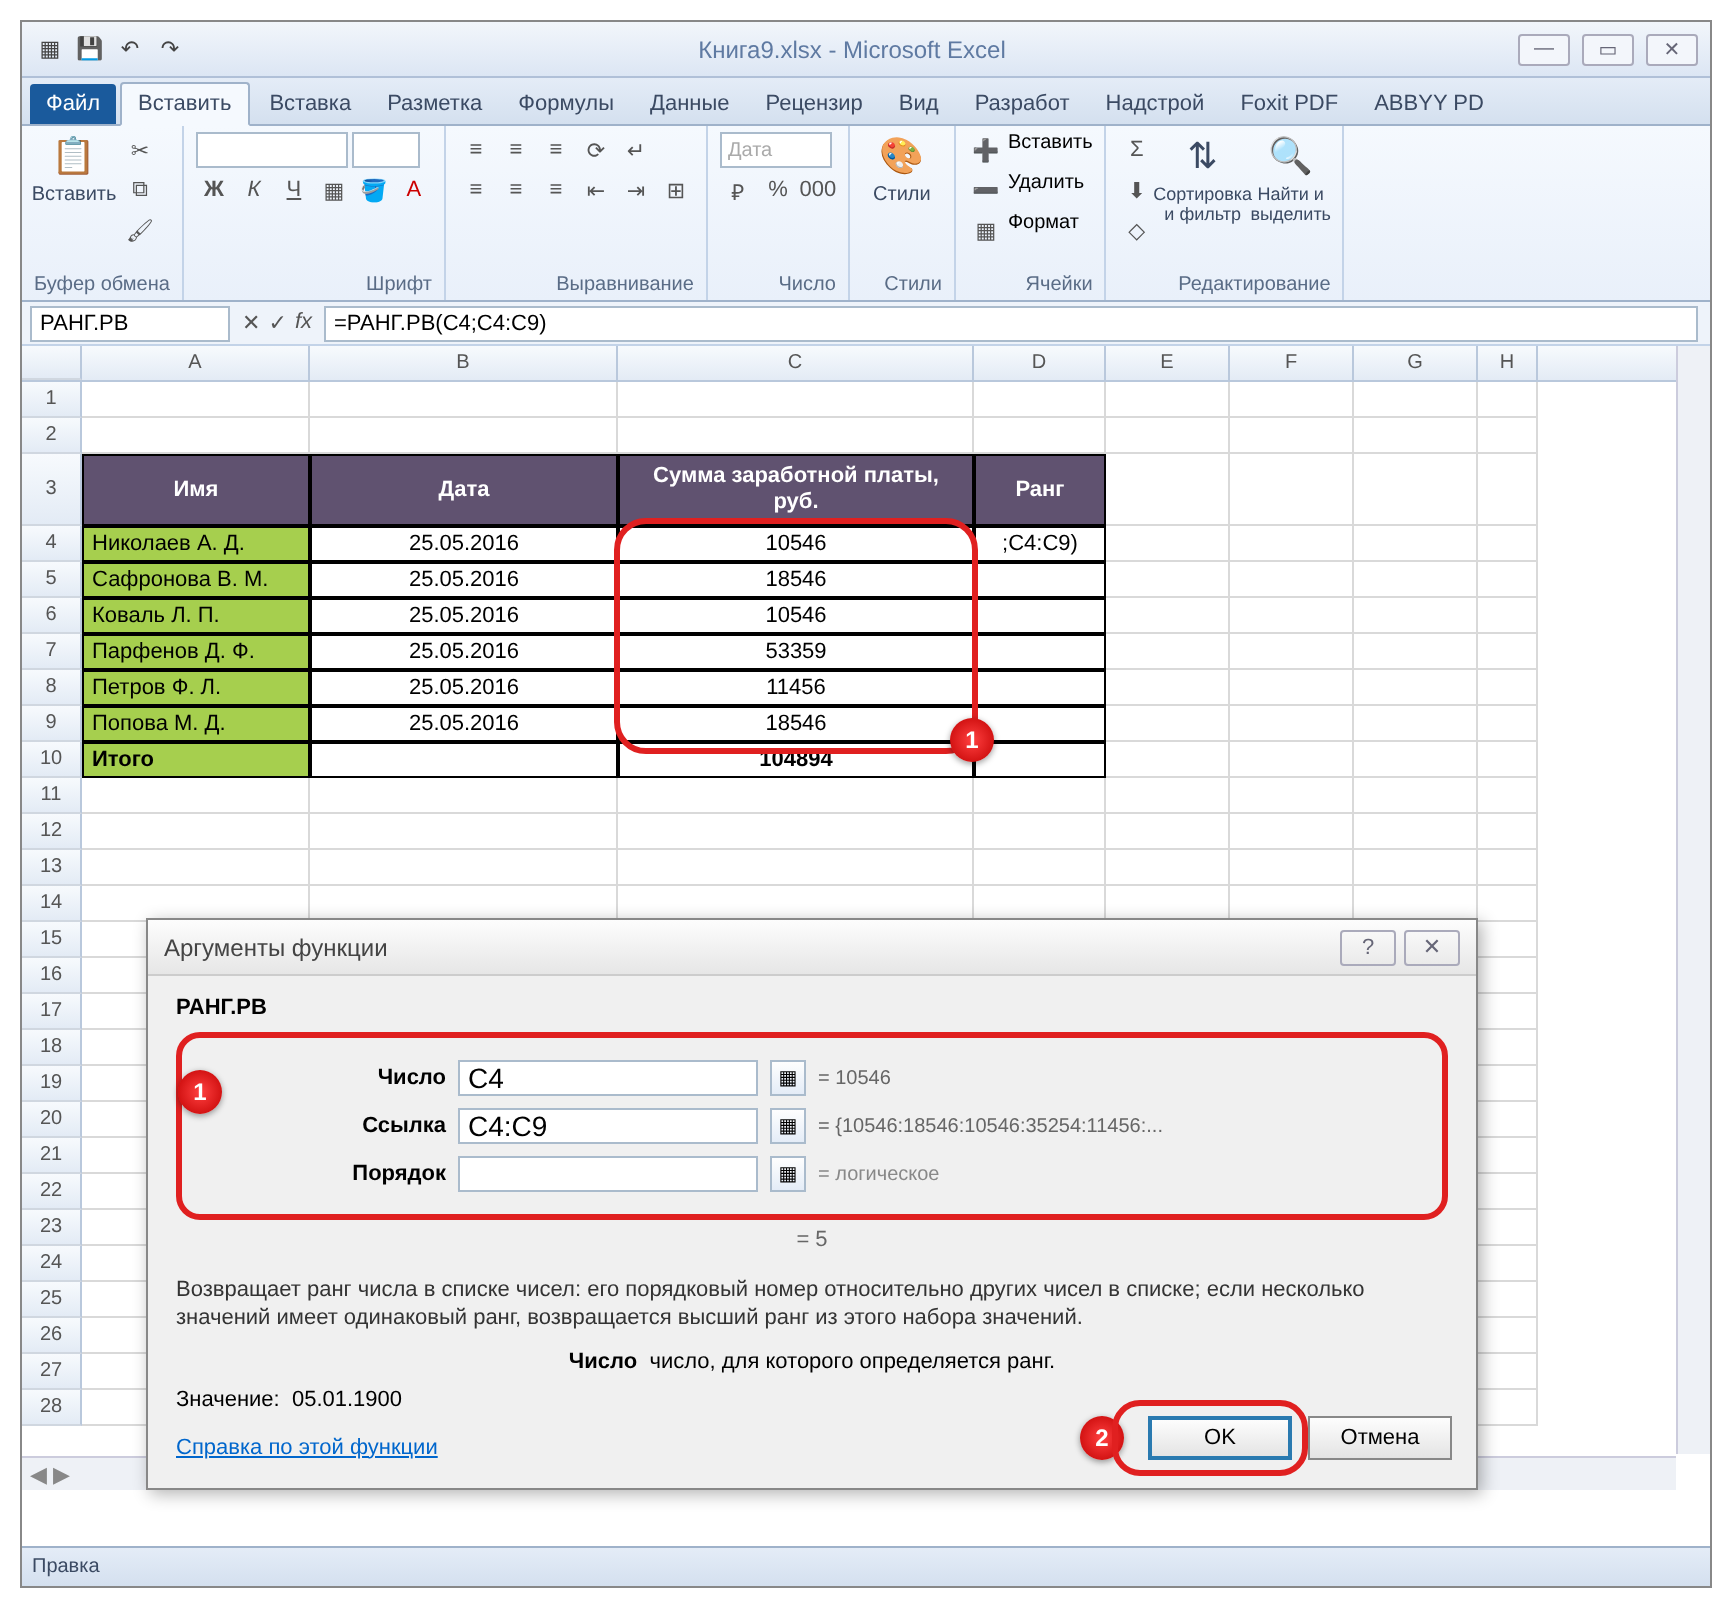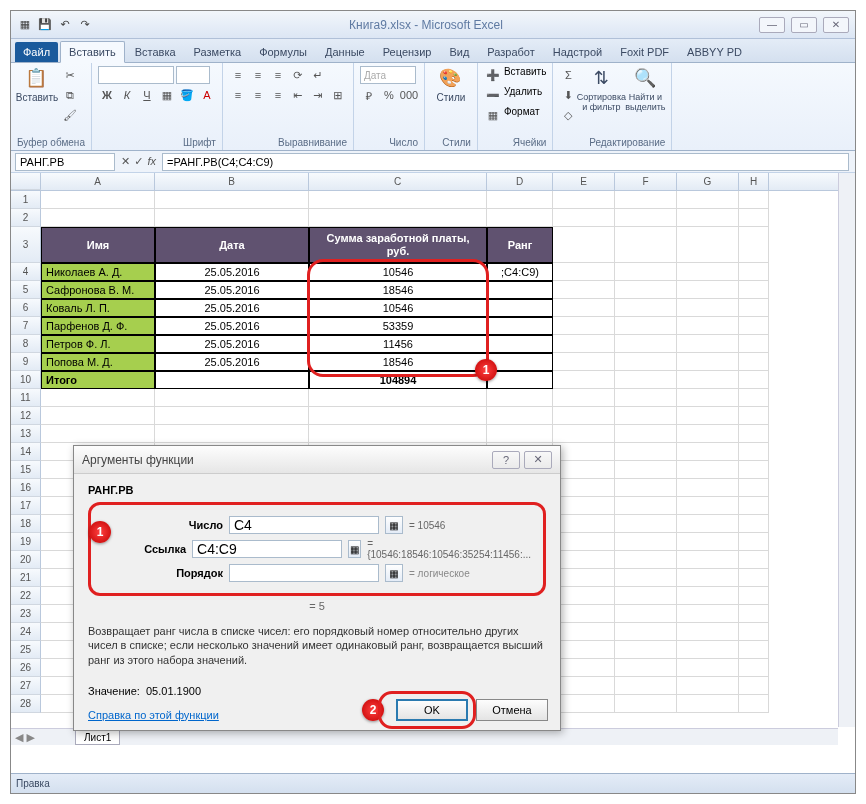--- a/index.html
+++ b/index.html
@@ -37,36 +37,36 @@
 .cell { border-right: 1px solid #d9d9d9; border-bottom: 1px solid #d9d9d9; display: flex; align-items: center; padding: 0 4px; font-size: 11px; background: #fff; overflow: hidden; white-space: nowrap; }
 .cA { width: 114px; } .cB { width: 154px; } .cC { width: 178px; } .cD { width: 66px; } .cE, .cF, .cG { width: 62px; } .cH { width: 30px; }
 .hdr-cell { background: #605270; color: #fff; font-weight: bold; justify-content: center; border: 1px solid #000; }
 .name-cell { background: #a6cf4e; border: 1px solid #000; }
 .data-cell { justify-content: center; border: 1px solid #000; }
 .bold-cell { font-weight: bold; }
 .row3 { height: 36px; }
 .row3 .cell { height: 36px; }
 .marching { position: absolute; border: 3px solid #e02020; border-radius: 16px; pointer-events: none; }
 .badge { position: absolute; width: 22px; height: 22px; background: radial-gradient(#ff4040,#c00000); border-radius: 50%; color: #fff; font-weight: bold; display: flex; align-items: center; justify-content: center; font-size: 12px; box-shadow: 0 1px 3px rgba(0,0,0,.4); }
-.dialog { position: absolute; left: 62px; top: 434px; width: 488px; height: 286px; background: #f0f0f0; border: 1px solid #888; box-shadow: 2px 2px 8px rgba(0,0,0,.3); }
+.dialog { position: absolute; left: 62px; top: 448px; width: 666px; height: 286px; background: #f0f0f0; border: 1px solid #888; box-shadow: 2px 2px 8px rgba(0,0,0,.3); }
 .dlg-title { height: 28px; background: linear-gradient(#fdfdfd,#e6e6e6); display: flex; align-items: center; padding: 0 8px; border-bottom: 1px solid #ccc; }
 .dlg-title-text { flex: 1; font-size: 12px; color: #444; }
 .dlg-tbtn { width: 28px; height: 18px; border: 1px solid #aab; border-radius: 2px; display: flex; align-items: center; justify-content: center; margin-left: 4px; font-size: 11px; color: #667; }
 .dlg-body { padding: 10px 14px; position: relative; }
 .dlg-fn { font-weight: bold; font-size: 11px; margin-bottom: 6px; }
 .dlg-args { border: 3px solid #e02020; border-radius: 12px; padding: 8px 12px; position: relative; }
 .arg-row { display: flex; align-items: center; height: 24px; gap: 6px; }
 .arg-lbl { width: 120px; text-align: right; font-weight: bold; font-size: 11px; }
 .arg-in { width: 150px; height: 18px; border: 1px solid #abc; background: #fff; padding: 0 4px; font-size: 14px; }
 .arg-ref { width: 18px; height: 18px; border: 1px solid #abc; background: linear-gradient(#fefefe,#e4ecf7); display: flex; align-items: center; justify-content: center; font-size: 10px; }
 .arg-eq { font-size: 10px; color: #666; }
 .dlg-desc { font-size: 11px; color: #333; margin-top: 12px; line-height: 1.3; }
 .dlg-desc2 { font-size: 11px; margin-top: 8px; }
 .dlg-desc2 b { font-weight: bold; }
-.dlg-val { font-size: 11px; margin-top: 18px; }
+.dlg-val { font-size: 11px; margin-top: 7px; }
 .dlg-link { color: #0066cc; text-decoration: underline; font-size: 11px; margin-top: 12px; display: inline-block; }
 .dlg-btns { position: absolute; right: 12px; bottom: 10px; display: flex; gap: 8px; align-items: center; }
 .dlg-btn { width: 72px; height: 22px; border: 1px solid #888; background: linear-gradient(#fdfdfd,#e4e4e4); font-size: 11px; display: flex; align-items: center; justify-content: center; }
 .dlg-btn.ok { border: 2px solid #2a7ab0; }
 .ok-ring { position: absolute; border: 3px solid #e02020; border-radius: 14px; right: 84px; bottom: 2px; width: 98px; height: 38px; pointer-events: none; }
 .scrollbar-v { position: absolute; right: 0; top: 0; bottom: 18px; width: 17px; background: #eef1f6; border-left: 1px solid #ccd; }
 .scrollbar-h { position: absolute; left: 0; right: 17px; bottom: 0; height: 17px; background: #eef1f6; border-top: 1px solid #ccd; display: flex; align-items: center; }
 .sheet-tab { background: #fff; border: 1px solid #aab; padding: 1px 8px; font-size: 10px; margin-left: 40px; }
 .statusbar { position: absolute; bottom: 0; left: 0; right: 0; height: 20px; background: linear-gradient(#e4ecf7,#d4e0ef); border-top: 1px solid #9fb2ca; display: flex; align-items: center; padding: 0 5px; font-size: 10px; color: #3b4a63; }
 .hdr-multiline { text-align: center; line-height: 1.2; }
@@ -597,20 +597,21 @@
         </div>
         <div class="arg-row">
           <div class="arg-lbl">Порядок</div>
           <input class="arg-in" value="" style="">
           <div class="arg-ref">▦</div>
           <div class="arg-eq" style="color:#888">= логическое</div>
         </div>
       </div>
       <div style="text-align:center;margin-top:4px;font-size:11px;color:#666">= 5</div>
       <div class="dlg-desc">Возвращает ранг числа в списке чисел: его порядковый номер относительно других чисел в списке; если несколько значений имеет одинаковый ранг, возвращается высший ранг из этого набора значений.</div>
+      <div class="dlg-desc2" style="text-align:center"><b>Число</b>&nbsp;&nbsp;<span>число, для которого определяется ранг.</span></div>
       <div class="dlg-val"><span>Значение:</span>&nbsp;&nbsp;<span>05.01.1900</span></div>
       <a class="dlg-link">Справка по этой функции</a>
       <div class="dlg-btns">
         <div class="badge" style="position:static;margin-right:4px">2</div>
         <div class="dlg-btn ok">OK</div>
         <div class="dlg-btn">Отмена</div>
       </div>
       <div class="ok-ring"></div>
     </div>
   </div>

